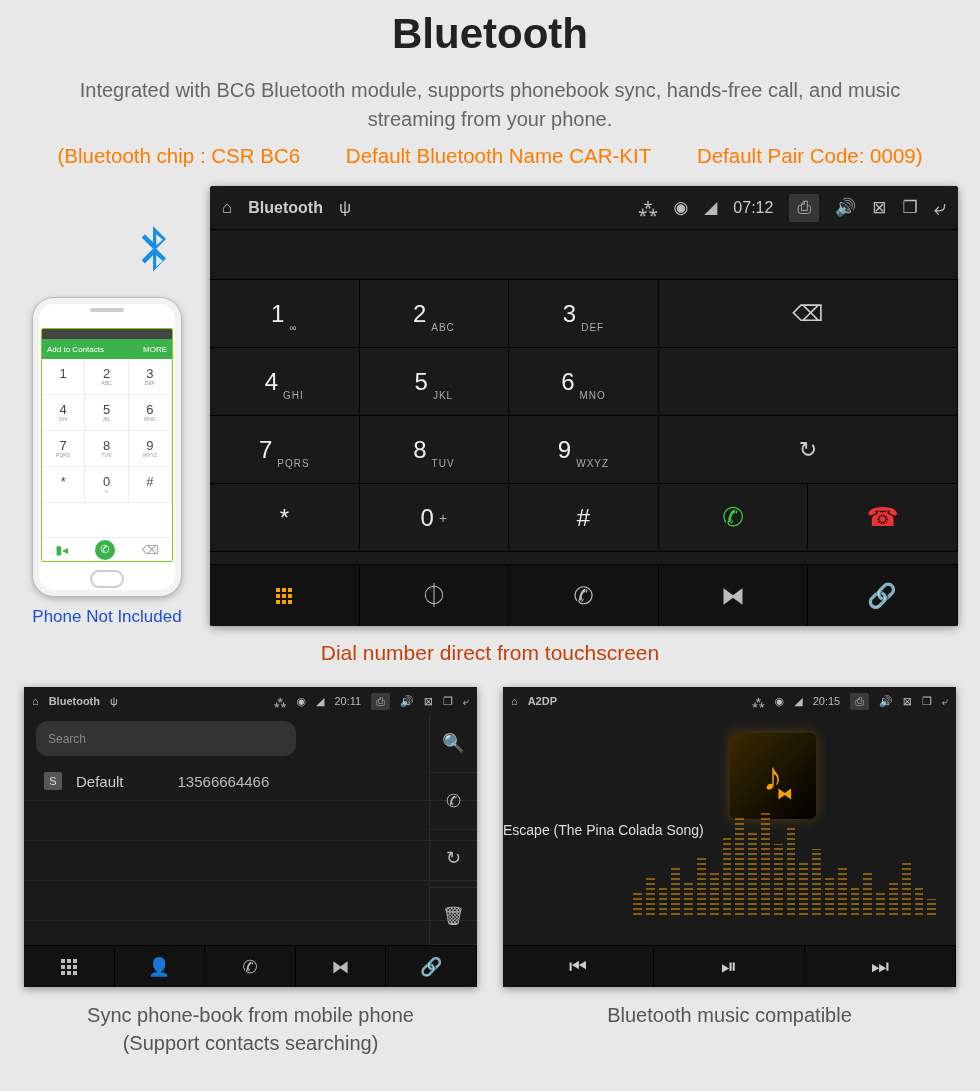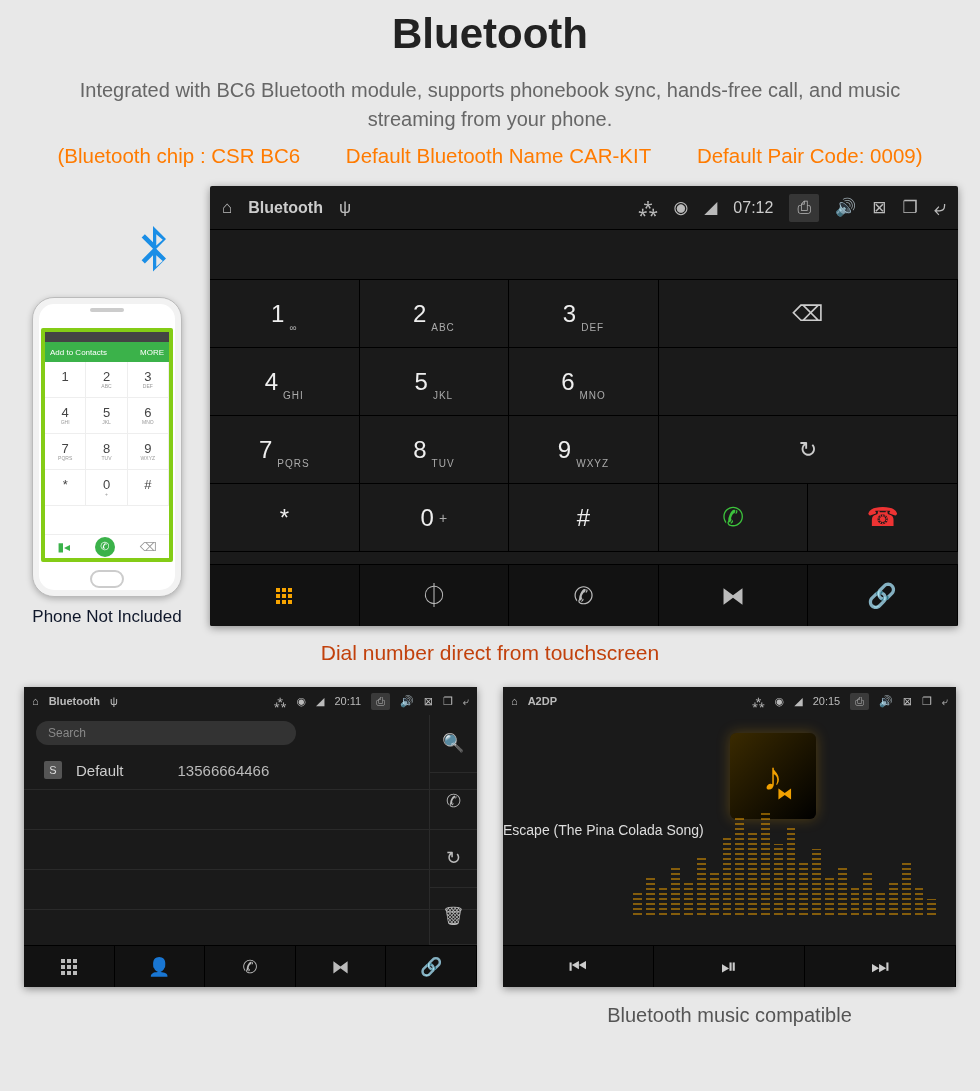--- a/index.html
+++ b/index.html
@@ -21,31 +21,31 @@
   .phone-col { width: 170px; text-align: center; padding-top: 40px; }
   .bt-icon-top { font-size: 48px; color: #1a8ee6; margin-bottom: 8px; position: relative; left: 46px; }
   .bt-icon-top .waves { position: absolute; top: -6px; right: -18px; font-size: 20px; color: #f7b500; }
   .phone-mock {
     width: 150px; height: 300px; border-radius: 22px; background: #fff;
     border: 1px solid #bbb; box-shadow: 0 2px 6px rgba(0,0,0,.25), inset 0 0 0 6px #f2f2f2;
     margin: 0 auto 10px; position: relative; overflow: hidden;
   }
   .phone-speaker { width: 34px; height: 4px; border-radius: 2px; background: #ccc; margin: 10px auto 0; }
   .phone-home { width: 34px; height: 18px; border: 2px solid #ccc; border-radius: 9px; position: absolute; bottom: 8px; left: 50%; transform: translateX(-50%); }
-  .phone-screen { position: absolute; top: 30px; bottom: 34px; left: 8px; right: 8px; background: #fff; border: 4px solid #84cc16; border-radius: 2px; overflow: hidden; }
+  .phone-screen { position: absolute; top: 30px; bottom: 34px; left: 8px; right: 8px; background: #fff; border: 1px solid #84cc16; border-radius: 2px; overflow: hidden; }
   .phone-status { height: 10px; background: #444; }
   .phone-green { height: 20px; background: #3bb24a; display: flex; align-items: center; color: #fff; font-size: 8px; padding: 0 5px; justify-content: space-between; }
   .phone-pad { display: grid; grid-template-columns: repeat(3,1fr); text-align: center; }
   .phone-pad div { font-size: 13px; color: #444; padding: 8px 0; border-right: 1px solid #eee; border-bottom: 1px solid #eee; line-height: 1; }
   .phone-pad div small { display: block; font-size: 5px; color: #999; margin-top: 1px; }
   .phone-bottom { position: absolute; bottom: 0; left: 0; right: 0; height: 24px; display: flex; align-items: center; justify-content: space-around; background: #fff; border-top: 1px solid #eee; }
   .phone-bottom .cam { color: #3bb24a; font-size: 12px; }
   .phone-bottom .call { width: 20px; height: 20px; border-radius: 50%; background: #3bb24a; color: #fff; font-size: 11px; display: flex; align-items: center; justify-content: center; }
   .phone-bottom .bs { color: #999; font-size: 12px; }
-  .phone-cap { font-size: 17px; color: #0f172a; margin-top: 8px; }
+  .phone-cap { font-size: 17px; color: #1d4ed8; margin-top: 8px; }
 
   .headunit {
     flex: 1; background: #1a1a1a; border-radius: 2px; box-shadow: 0 2px 8px rgba(0,0,0,.4);
     color: #d5d5d5; position: relative; height: 440px; overflow: hidden;
   }
   .hu-status {
     display: flex; align-items: center; height: 44px; padding: 0 12px; gap: 16px; font-size: 16px; color: #ccc;
     border-bottom: 1px solid #000;
   }
   .hu-status .spacer { flex: 1; }
@@ -72,21 +72,21 @@
 
   .cap-main { text-align: center; font-size: 21px; color: #c2410c; margin: 14px 0 22px; }
 
   .row2 { display: flex; gap: 26px; padding: 0 24px; }
   .panel { flex: 1; background: #1a1a1a; color: #ccc; height: 300px; position: relative; overflow: hidden; box-shadow: 0 2px 8px rgba(0,0,0,.4); }
   .panel .pstatus { display: flex; align-items: center; height: 28px; font-size: 11px; padding: 0 8px; gap: 10px; color: #bbb; }
   .panel .pstatus .spacer { flex: 1; }
   .panel .pstatus .cam-active { background: #3a3a3a; padding: 2px 5px; border-radius: 2px; }
 
   .search-row { display: flex; align-items: center; padding: 6px 12px; gap: 10px; }
-  .search-box { flex: 1; height: 24px; background: #333; border-radius: 12px; color: #888; font-size: 12px; padding: 0 12px; display: flex; align-items: center; max-width: 260px; }
+  .search-box { flex: 1; height: 35px; background: #333; border-radius: 12px; color: #888; font-size: 12px; padding: 0 12px; display: flex; align-items: center; max-width: 260px; }
   .contact-row { display: flex; align-items: center; padding: 10px 20px; gap: 14px; font-size: 15px; border-bottom: 1px solid #2a2a2a; }
   .contact-row .badge { width: 18px; height: 18px; background: #555; color: #ddd; font-size: 11px; display: flex; align-items: center; justify-content: center; border-radius: 2px; }
   .contact-row .num { margin-left: 40px; color: #bbb; }
   .side-icons { position: absolute; right: 0; top: 28px; bottom: 42px; width: 48px; display: flex; flex-direction: column; border-left: 1px solid #2a2a2a; }
   .side-icons div { flex: 1; display: flex; align-items: center; justify-content: center; font-size: 18px; color: #bbb; border-bottom: 1px solid #2a2a2a; cursor: pointer; }
   .pnav { position: absolute; bottom: 0; left: 0; right: 0; height: 42px; display: flex; background: #121212; border-top: 1px solid #000; }
   .pnav .t { flex: 1; display: flex; align-items: center; justify-content: center; font-size: 18px; color: #bbb; border-right: 1px solid #000; cursor: pointer; }
   .pnav .t.active { color: #f7a400; }
 
   .music-body { position: absolute; top: 28px; bottom: 42px; left: 0; right: 0; display: flex; align-items: center; padding-top: 18px; }
@@ -321,20 +321,24 @@
                 <i></i>
               </span>
             </div>
           <div class="t active">
               <span>👤</span>
             </div>
           <div class="t">✆</div>
           <div class="t">⧓</div>
           <div class="t">🔗</div>
         </div>
+      </div>
+      <div class="cap2">
+        <span>Sync phone-book from mobile phone</span><br>
+        <span>(Support contacts searching)</span>
       </div>
     </div>
 
     <div style="flex:1">
       <div class="panel">
         <div class="pstatus">
           <span>⌂</span>
           <span style="font-weight:bold">A2DP</span>
           <span class="spacer"></span>
           <span>⁂</span>

